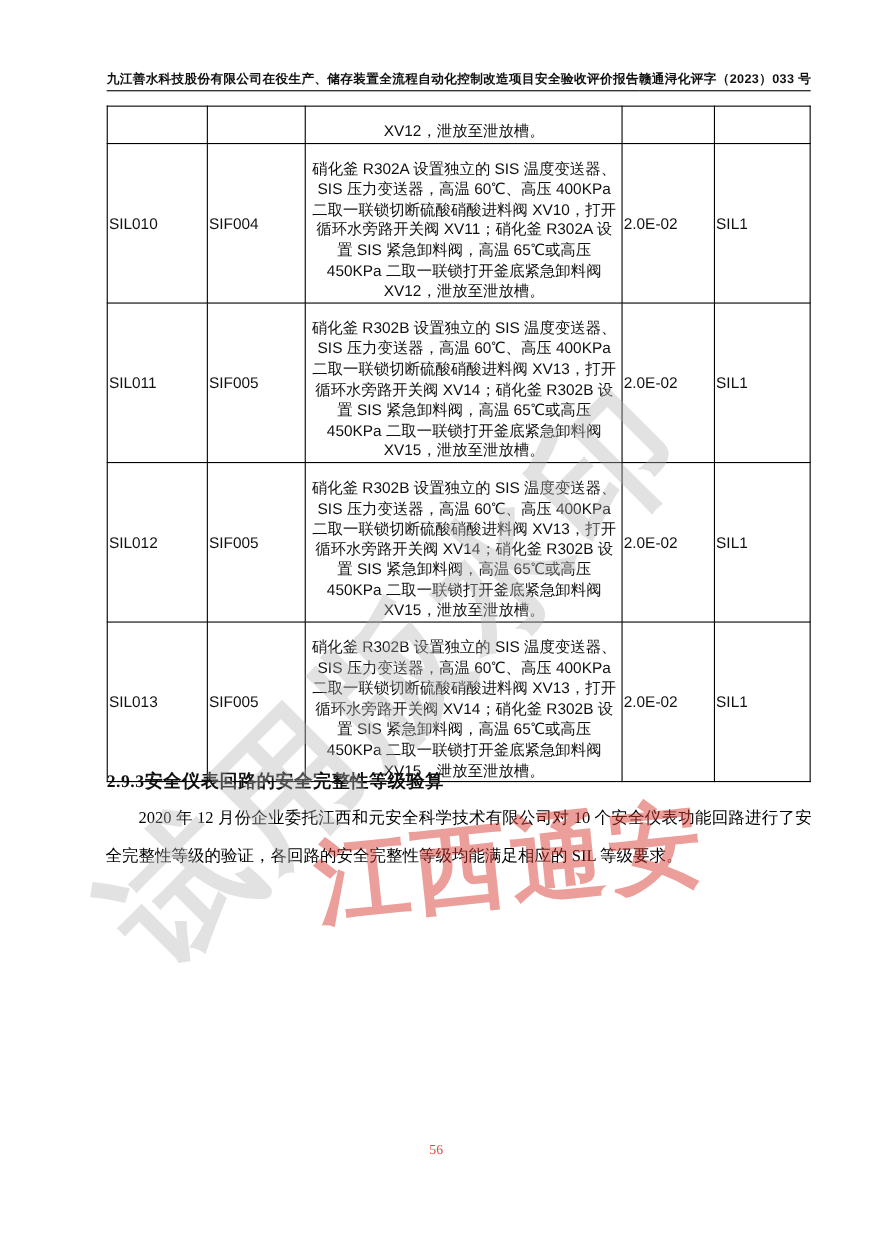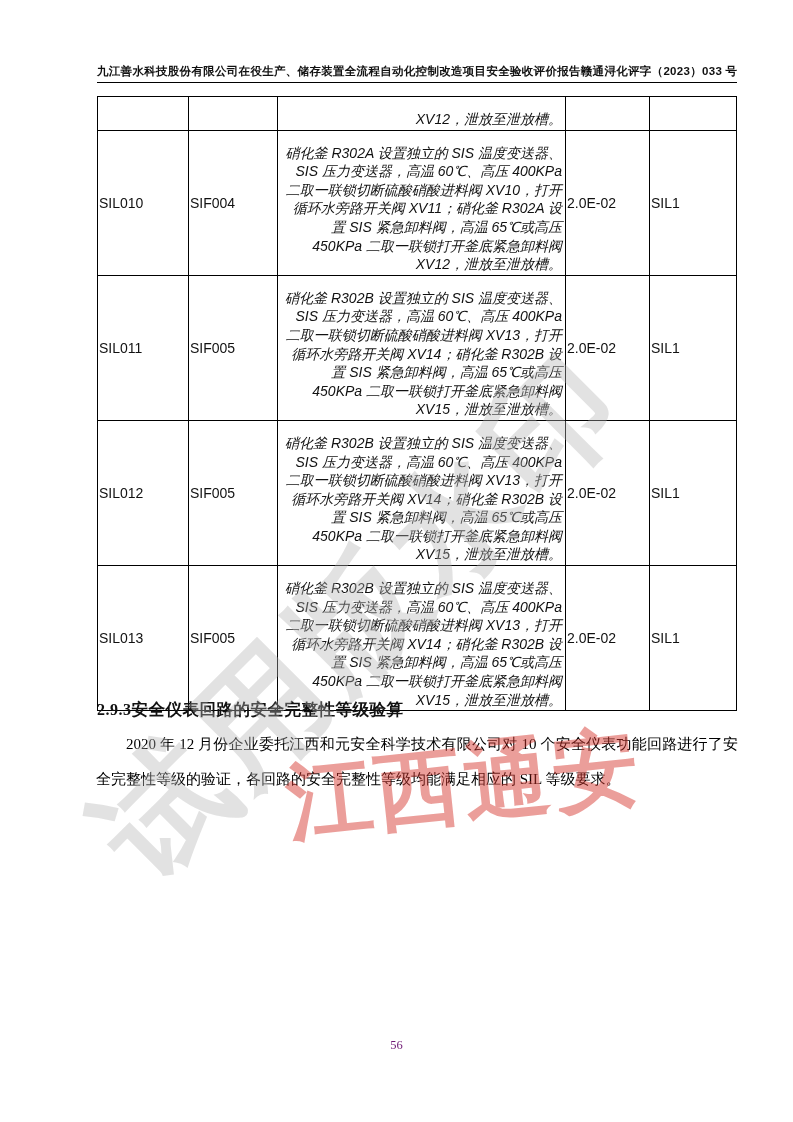--- a/index.html
+++ b/index.html
@@ -17,38 +17,38 @@
   
   .sil-table{
     position:absolute;left:97px;top:96px;width:639px;
     border-collapse:collapse;table-layout:fixed;font-size:14px;
   }
   .sil-table th,.sil-table td{
     border:1.7px solid #000;vertical-align:middle;overflow:hidden;
   }
   .sil-table th{font-weight:400;font-size:14.5px;line-height:19px;padding:2px 1px;text-align:center;}
   .center-cell{text-align:left;}
-  .desc-cell{text-align:right;padding:13px 3px 1px 4px;line-height:18.6px;letter-spacing:0;font-style:italic;}
+  .desc-cell{text-align:center;padding:13px 3px 1px 4px;line-height:18.6px;letter-spacing:0;}
   tr.hdr-row{height:44px;}
   tr.cont-row{height:25px;}
   tr.data-row{height:131px;}
   
   .section-heading{
     position:absolute;left:97px;top:699px;font-size:16.5px;font-weight:700;
     letter-spacing:0.5px;
   }
   .section-heading .sec-num{font-family:Liberation Serif, serif;font-size:16px;}
   .body-paragraph{
     position:absolute;left:96px;top:727px;width:642px;
     font-family:"Liberation Serif",serif;font-size:15px;line-height:35px;
     text-align:justify;text-indent:2em;color:#000;
   }
   .page-number{
     position:absolute;left:0;right:0;top:1038px;text-align:center;
-    font-family:"Liberation Serif",serif;font-size:12.5px;color:#701a75;
+    font-family:"Liberation Serif",serif;font-size:12.5px;color:#ef4444;
   }
   
   .wm-gray{
     position:absolute;left:15px;top:550px;width:690px;line-height:130px;
     text-align:center;transform:rotate(-45deg);
     font-size:128px;font-weight:700;letter-spacing:8px;white-space:nowrap;
     color:rgba(180,180,180,0.38);z-index:5;pointer-events:none;
   }
   .wm-red{
     position:absolute;left:286px;top:727px;

